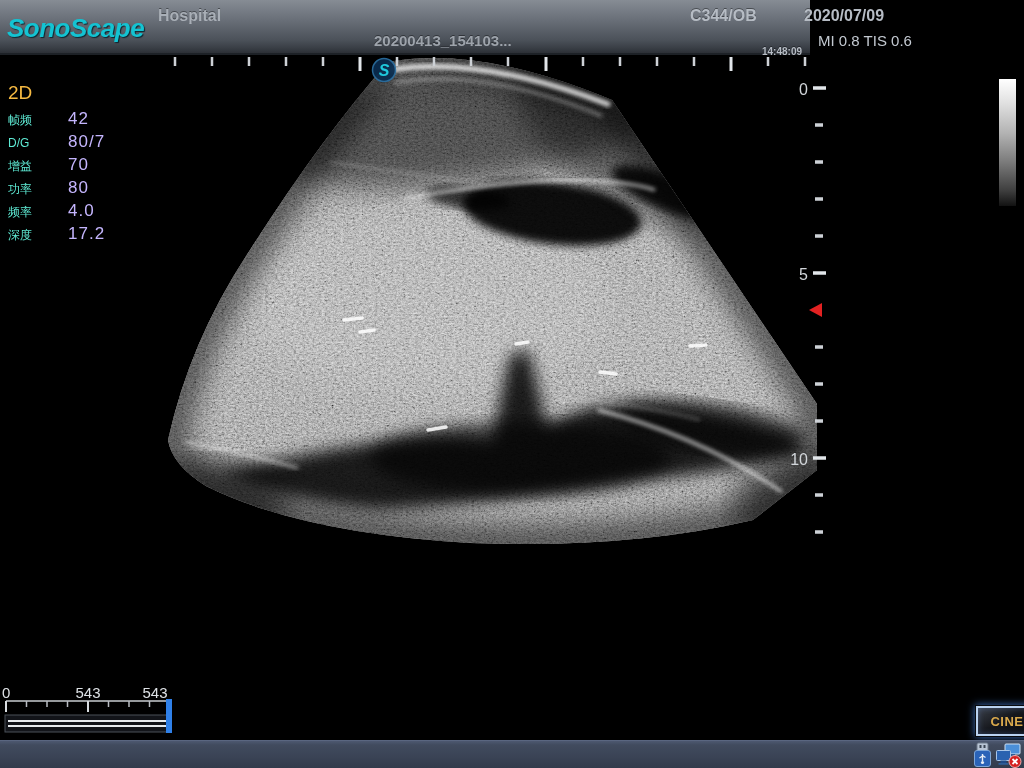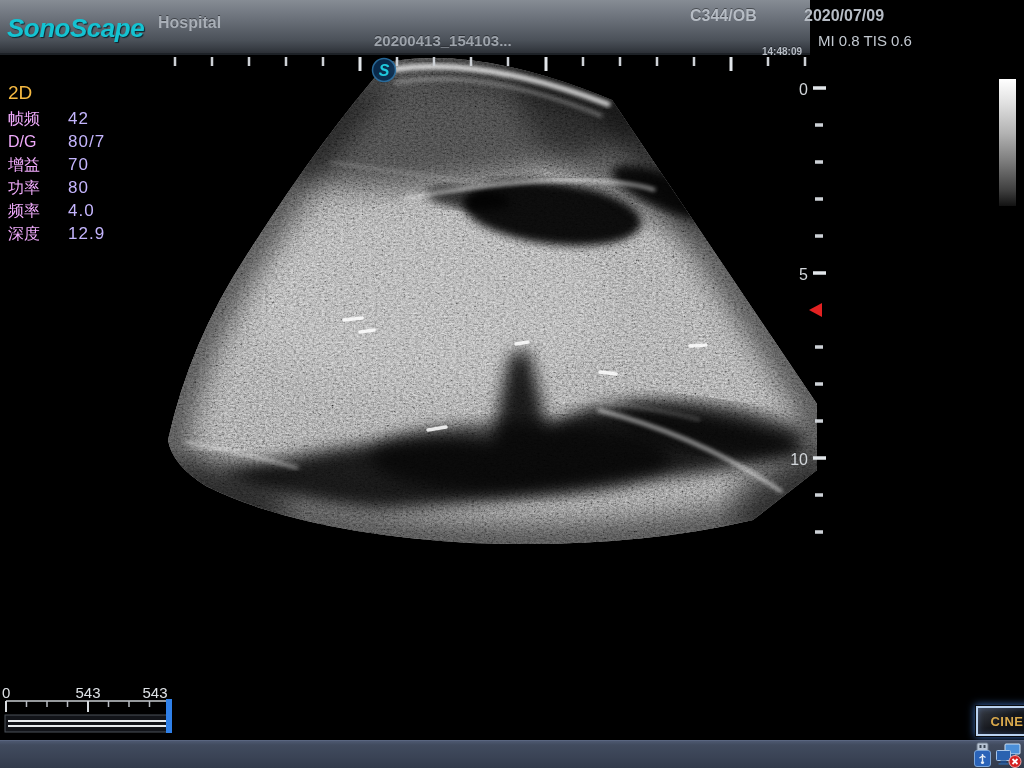--- a/index.html
+++ b/index.html
@@ -5,31 +5,31 @@
   html,body{margin:0;padding:0;background:#000;}
   #stage{position:relative;width:1024px;height:768px;background:#000;overflow:hidden;
          font-family:"Liberation Sans","DejaVu Sans",sans-serif;}
   
   .header{position:absolute;left:0;top:0;width:810px;height:53px;
           background:linear-gradient(#868c94 0%,#6b717a 35%,#4c525a 75%,#3a3f46 90%,#2c3036 100%);
           border-bottom:2px solid #1d2126;}
   .header div{position:absolute;white-space:nowrap;}
   .logo{left:7px;top:13px;font-size:26px;font-weight:bold;font-style:italic;color:#14c3d2;
         text-shadow:1px 1px 1px rgba(0,30,40,.85);letter-spacing:-.5px;}
-  .hospital{left:158px;top:14px;font-size:16px;font-weight:bold;color:#a9afb7;text-shadow:0 -1px 0 rgba(0,0,0,.4);}
+  .hospital{left:158px;top:7px;font-size:16px;font-weight:bold;color:#a9afb7;text-shadow:0 -1px 0 rgba(0,0,0,.4);}
   .dataset{left:374px;top:32px;font-size:15px;font-weight:bold;color:#9da3ab;text-shadow:0 -1px 0 rgba(0,0,0,.4);}
   .probe{left:690px;top:7px;font-size:16px;font-weight:bold;color:#b6bcc4;text-shadow:0 -1px 0 rgba(0,0,0,.4);}
   .date{left:804px;top:7px;font-size:16px;font-weight:bold;color:#b6bcc4;text-shadow:0 -1px 0 rgba(0,0,0,.4);}
   .time{right:8px;top:7px;font-size:10px;font-weight:bold;color:#b6bcc4;text-shadow:0 -1px 0 rgba(0,0,0,.4);margin-top:39px;}
   .mitis{left:818px;top:32px;font-size:15px;font-weight:normal;color:#c3c9d1;text-shadow:0 -1px 0 rgba(0,0,0,.4);}
   
   .params{position:absolute;left:8px;top:59px;margin-top:23px;}
   .mode{font-size:19px;color:#f5b942;margin:0 0 5px 0;}
   .prow{height:23px;font-size:17px;}
-  .plabel{display:inline-block;width:60px;color:#f0abfc;font-size:16px;}
+  .plabel{display:inline-block;width:60px;color:#5eead4;font-size:12px;}
   .pvalue{color:#c4b5fd;letter-spacing:1px;}
   
   .graybar{position:absolute;left:999px;top:79px;width:17px;height:127px;
            background:linear-gradient(#ffffff 0%,#e2e2e2 18%,#b4b4b4 42%,#7c7c7c 65%,#3e3e3e 88%,#121212 100%);}
   
   #us{position:absolute;left:0;top:0;}
   
   .cine-btn{position:absolute;left:976px;top:706px;width:62px;height:30px;box-sizing:border-box;
             border:2px solid #b9d2f0;display:flex;align-items:center;justify-content:center;
             background:linear-gradient(150deg,#3a3f48 0%,#16181d 45%,#07080b 100%);
@@ -177,21 +177,21 @@
     <div class="prow">
       <span class="plabel">增益</span><span class="pvalue">70</span>
     </div>
     <div class="prow">
       <span class="plabel">功率</span><span class="pvalue">80</span>
     </div>
     <div class="prow">
       <span class="plabel">频率</span><span class="pvalue">4.0</span>
     </div>
     <div class="prow">
-      <span class="plabel">深度</span><span class="pvalue">12.9</span>
+      <span class="plabel">深度</span><span class="pvalue">17.2</span>
     </div>
   </div>
 
   <div class="graybar"></div>
 
   <div class="cine-btn">
     <span>CINE</span>
   </div>
 
   <div class="statusbar">

